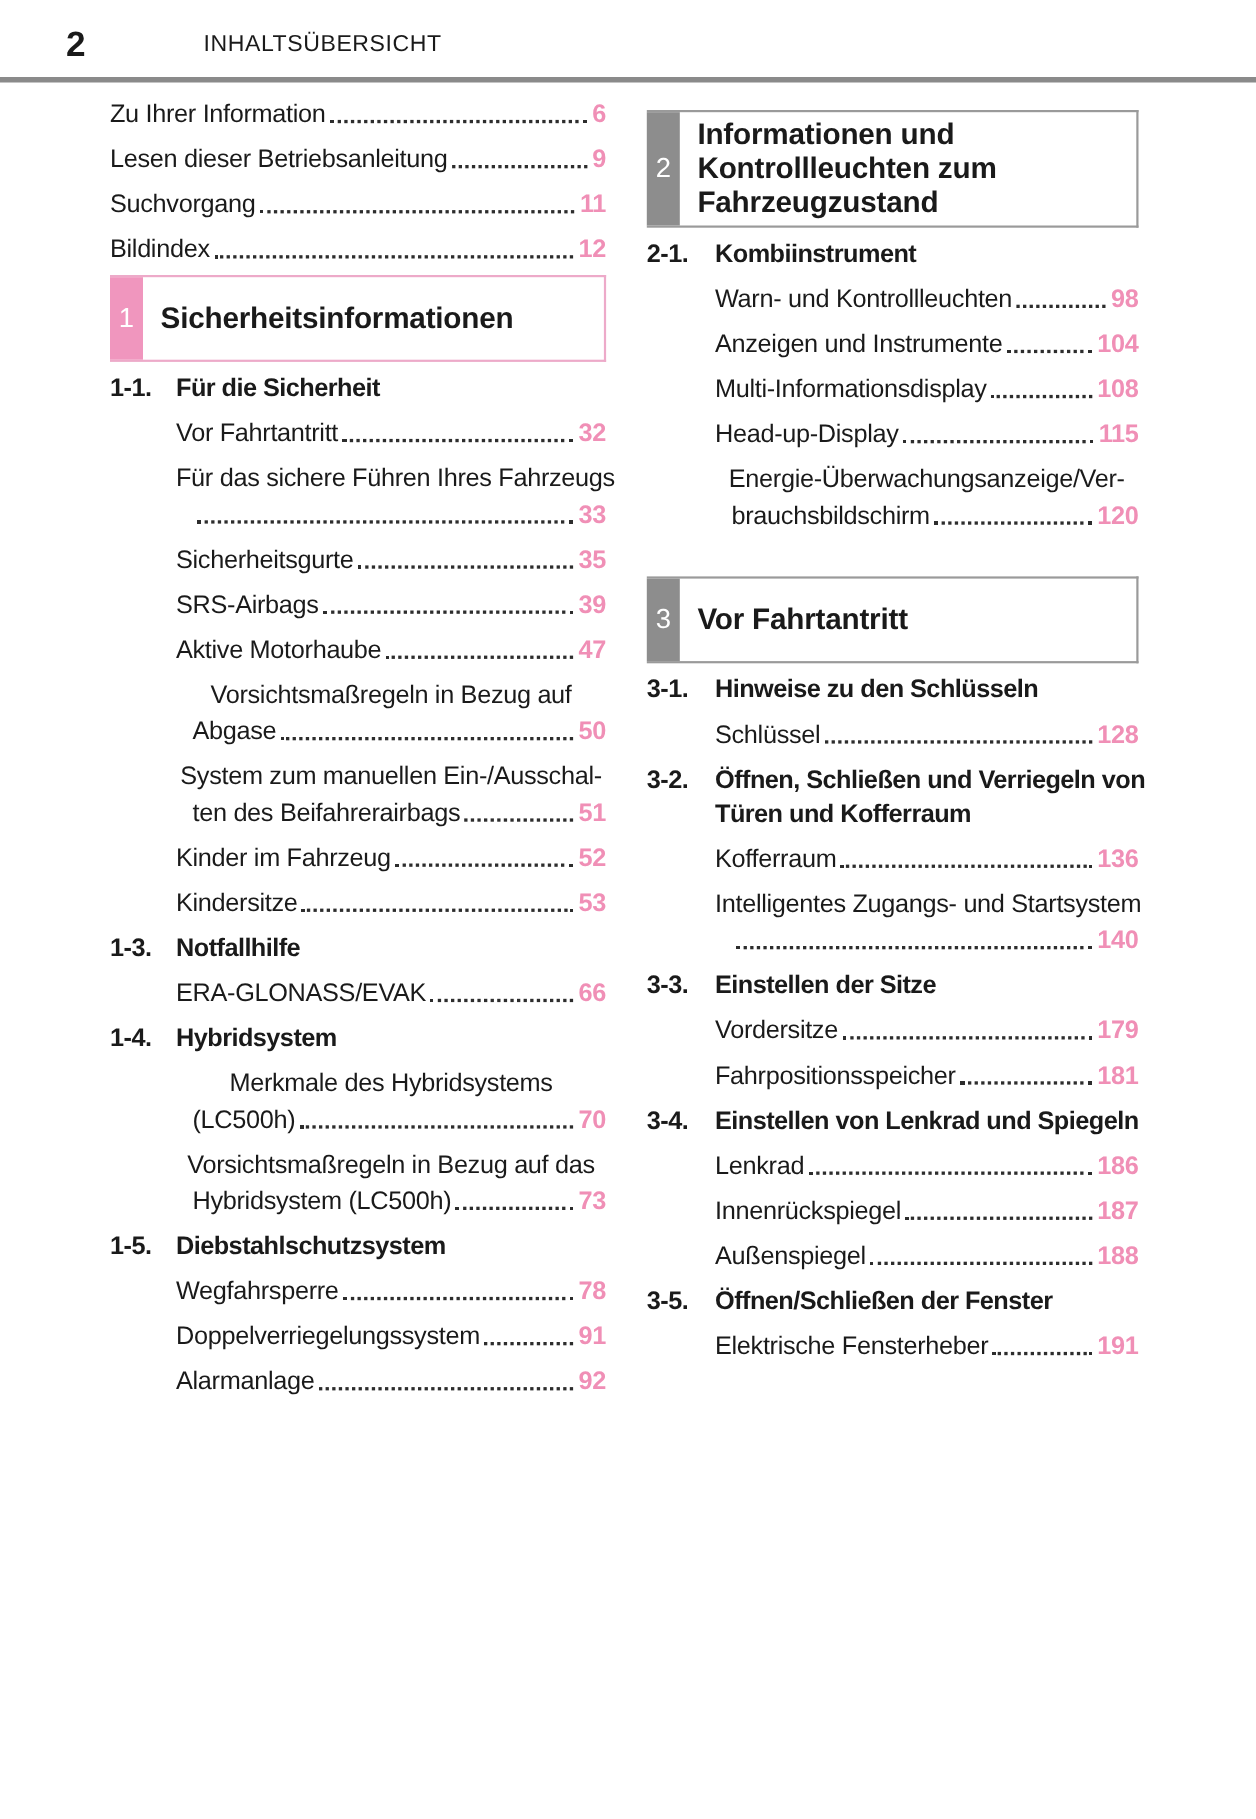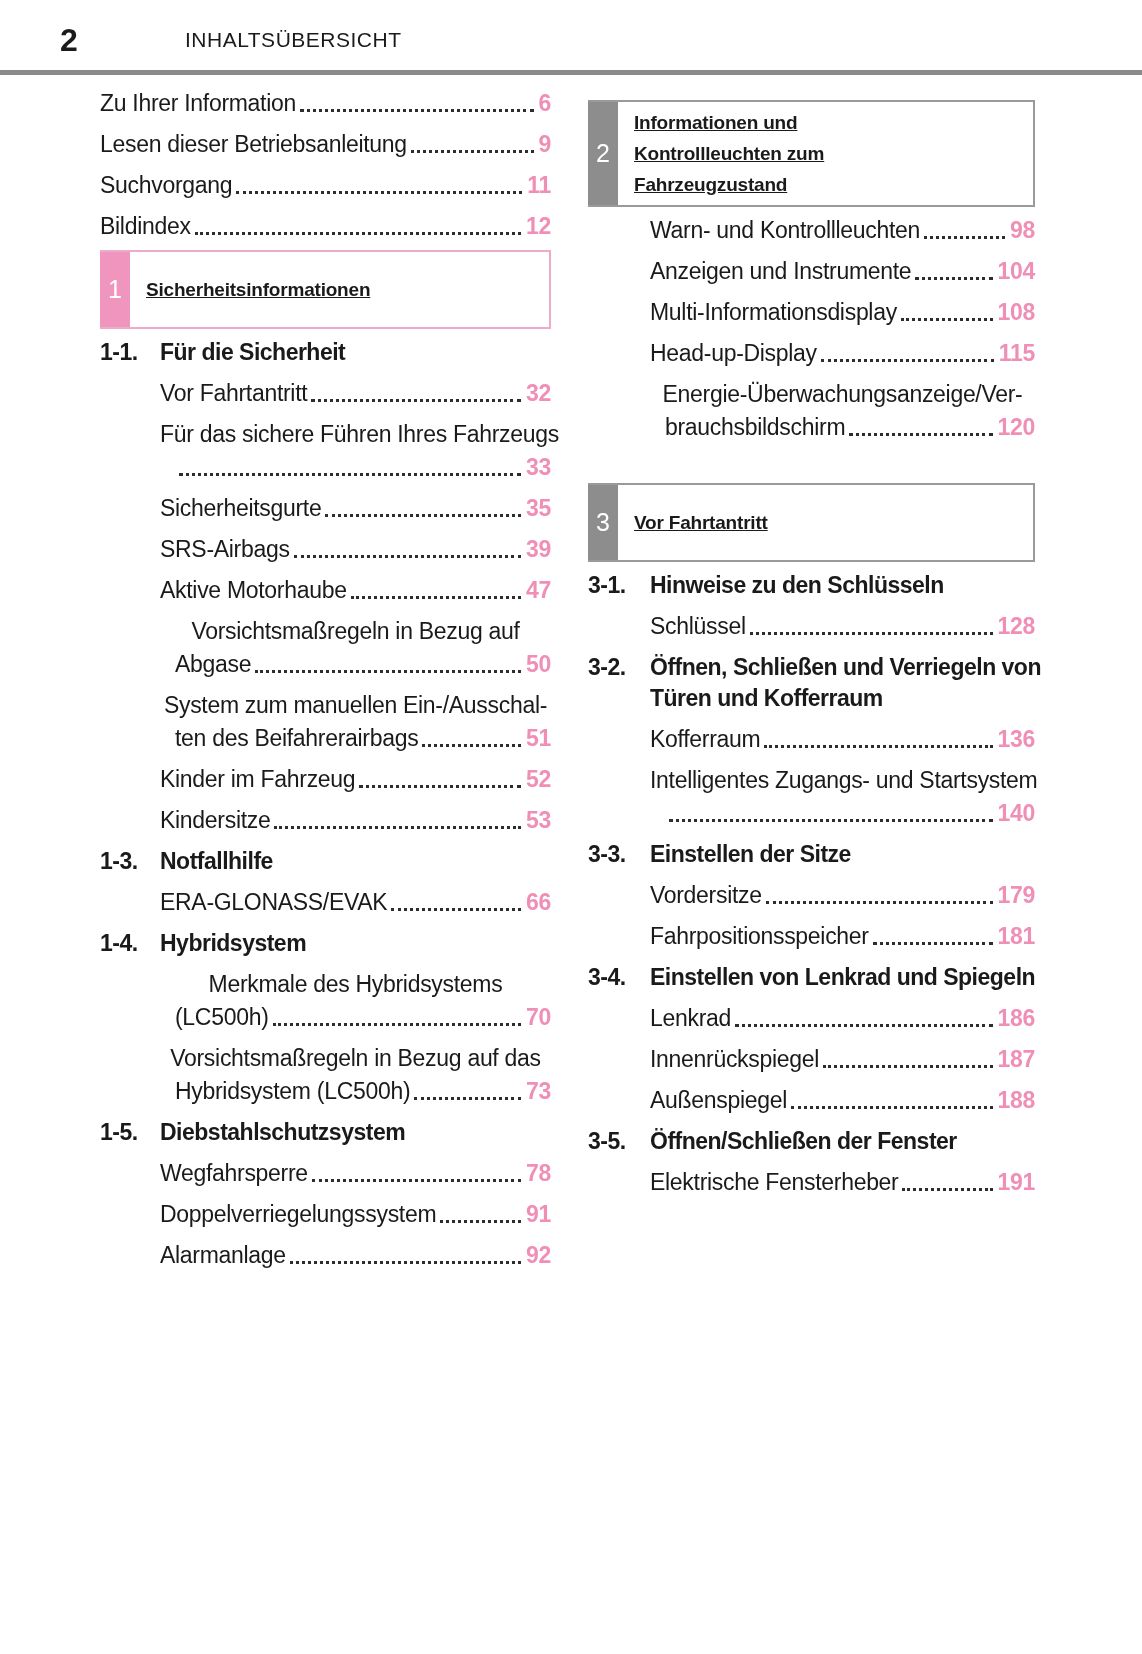--- a/index.html
+++ b/index.html
@@ -19,21 +19,21 @@
   .col{position:absolute;top:88px;}
   .col-left{left:100px;width:451px;}
   .col-right{left:588px;width:447px;}
 
   
   .chapter{display:flex;align-items:stretch;border:2px solid var(--gray_border);border-left:none;margin:0 0 8px 0;}
   .chapter.pink{border-color:var(--pink_border);}
   .chapter .tab{flex:0 0 30px;display:flex;align-items:center;justify-content:center;color:#fff;font-size:25px;}
   .chapter.pink .tab{background:var(--pink_tab);}
   .chapter.gray .tab{background:var(--gray_tab);}
-  .chapter-title{padding:22px 8px 22px 16px;font-weight:bold;font-size:19px;line-height:31px;letter-spacing:-0.2px;text-decoration:underline;}
+  .chapter-title{padding:22px 8px 22px 16px;font-weight:bold;font-size:27px;line-height:31px;letter-spacing:-0.2px;}
   .chapter-title.multi{padding-top:5px;padding-bottom:5px;}
   .col-left .chapter{margin-top:-2px;}
   .col-right .chapter.c2{margin-top:12px;}
   .col-right .chapter.c3{margin-top:40px;}
 
   
   .section{display:flex;margin:4px 0 10px 0;font-weight:bold;font-size:23px;line-height:31px;letter-spacing:-0.5px;}
   .section .num{flex:0 0 60px;}
   .col-right .section .num{flex:0 0 62px;}
   .section .stitle > div{white-space:nowrap;}
@@ -204,20 +204,26 @@
     </div>
   <div class="col col-right" id="col-right">
       <div class="chapter gray c2">
         <div class="tab">2</div>
         <div class="chapter-title multi">
           <div class="tline">Informationen und</div>
           <div class="tline">Kontrollleuchten zum</div>
           <div class="tline">Fahrzeugzustand</div>
         </div>
       </div>
+      <div class="section">
+        <div class="num">2-1.</div>
+        <div class="stitle">
+          <div>Kombiinstrument</div>
+        </div>
+      </div>
       <div class="entries sub">
         <div class="entry">
           <span class="lbl">Warn- und Kontrollleuchten</span>
           <span class="dots"></span>
           <span class="pg">98</span>
         </div>
         <div class="entry">
           <span class="lbl">Anzeigen und Instrumente</span>
           <span class="dots"></span>
           <span class="pg">104</span>

